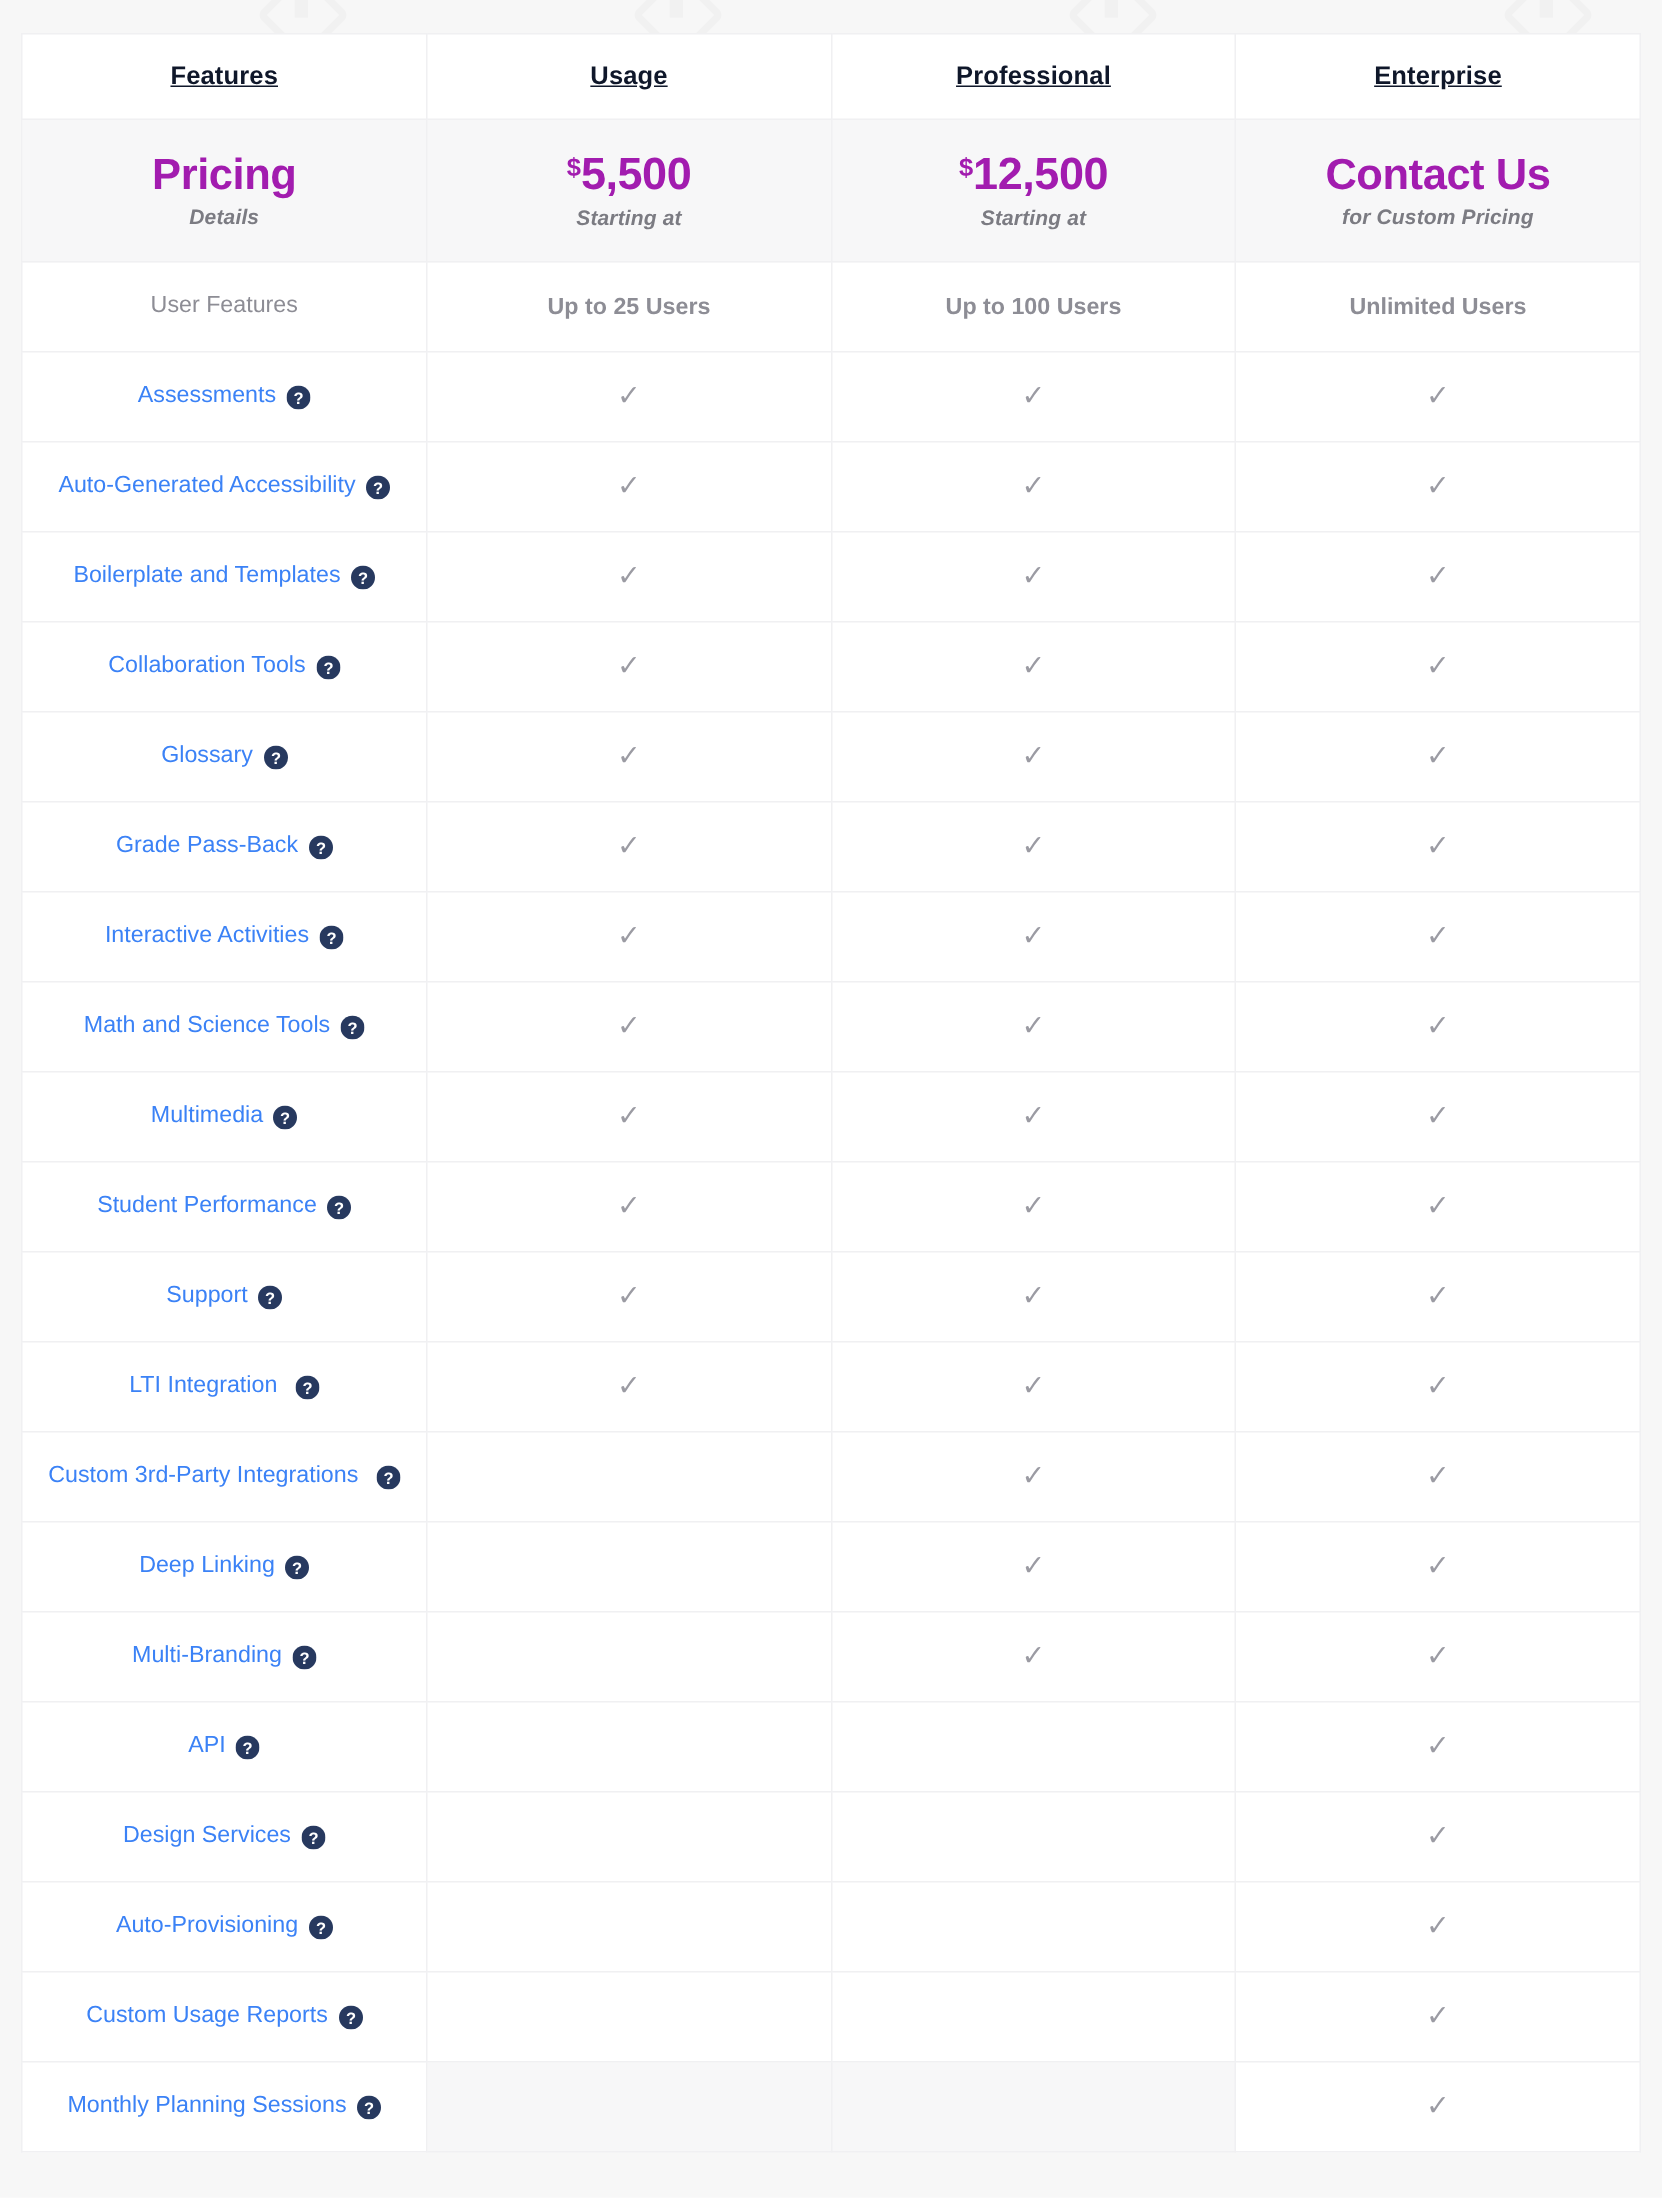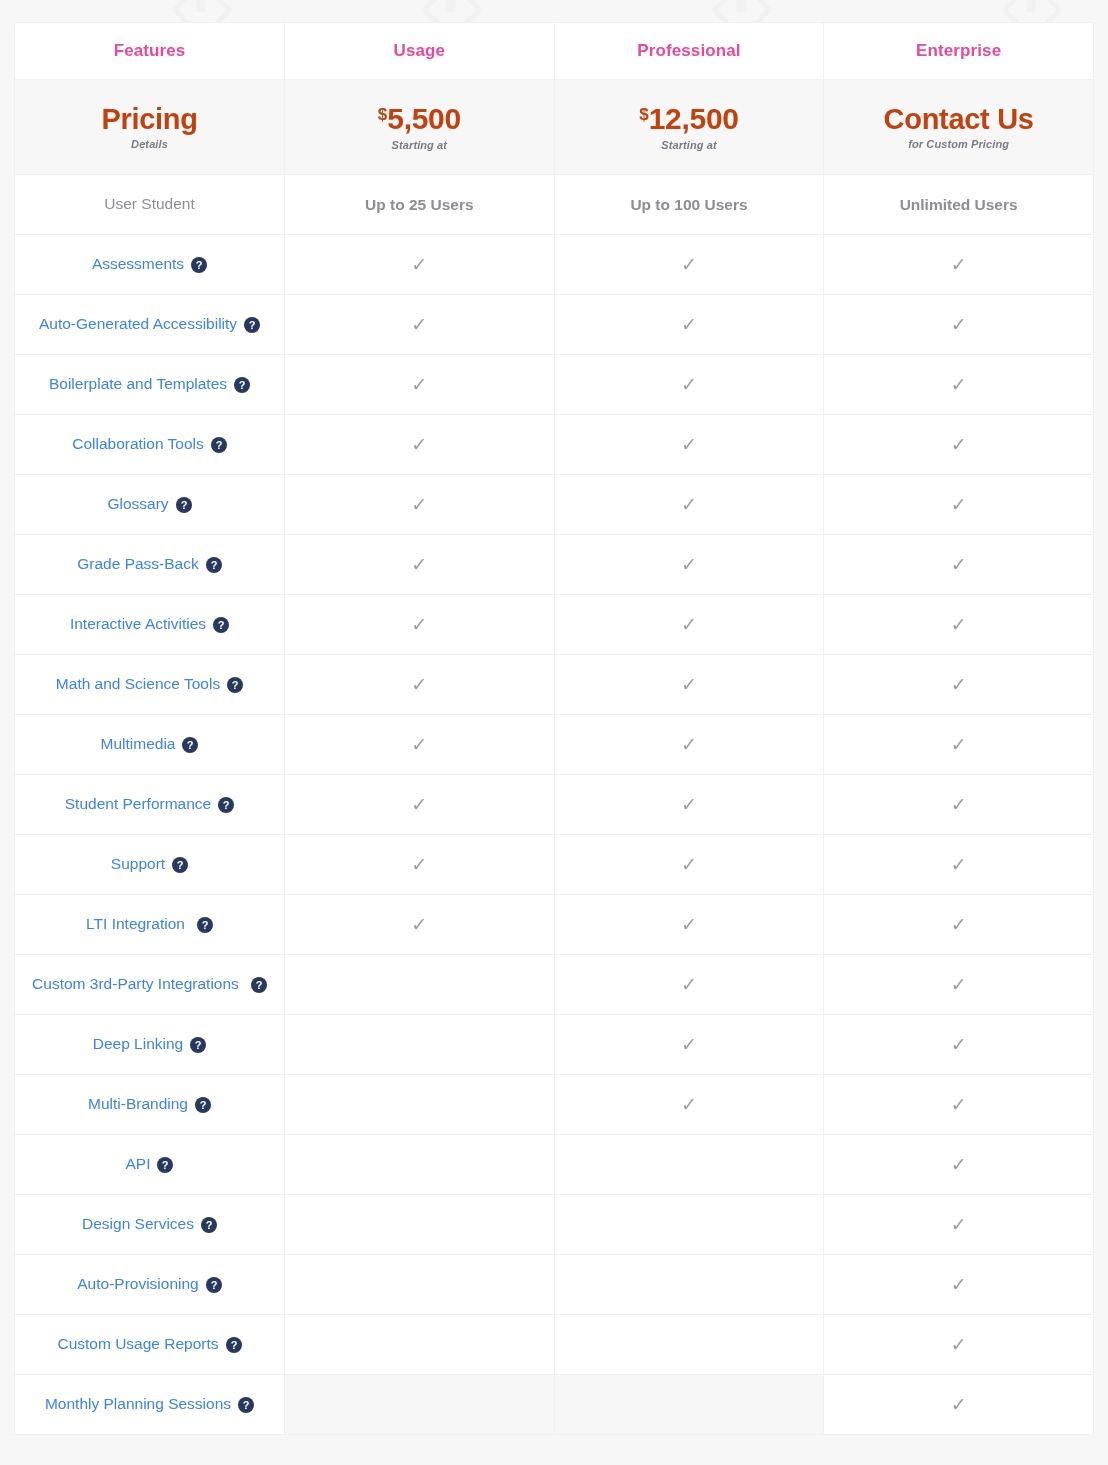--- a/index.html
+++ b/index.html
@@ -75,48 +75,49 @@
     text-align: center;
     vertical-align: middle;
     background: #ffffff;
   }
 
   
   tr.head-row th {
     height: 56px;
     font-size: 17px;
     font-weight: bold;
-    color: #ec4899;
+    color: #0f172a;
     letter-spacing: 0.1px;
+    text-decoration: underline;
   }
 
   
   tr.pricing-row td {
     height: 78px;
     background: #f7f7f8;
     padding: 8px 6px;
   }
   .price-main {
-    color: #c2410c;
+    color: #a21caf;
     font-size: 30px;
     font-weight: bold;
     line-height: 1.05;
     letter-spacing: -0.3px;
     white-space: nowrap;
   }
   .price-main.label-style { font-size: 29px; }
   .price-main .cur {
     font-size: 17px;
     vertical-align: 9px;
     font-weight: bold;
     letter-spacing: 0;
   }
   .price-sub {
     color: #7b7b82;
-    font-size: 11px;
+    font-size: 14px;
     font-style: italic;
     font-weight: bold;
     margin-top: 4px;
     letter-spacing: 0.1px;
   }
 
   
   tr.feat-row td { height: 59px; }
   tr.feat-row td.cell-shaded { background: #f7f7f8; }
 
@@ -198,21 +199,21 @@
             <div class="price-main"><span class="cur">$</span><span>12,500</span></div>
             <div class="price-sub">Starting at</div>
           </td>
           <td>
             <div class="price-main label-style">Contact Us</div>
             <div class="price-sub">for Custom Pricing</div>
           </td>
         </tr>
       <tr class="feat-row">
             <td><span class="feat-label plain">
-                <span>User Student</span>
+                <span>User Features</span>
               </span></td>
             <td><span class="plan-text">Up to 25 Users</span></td>
             <td><span class="plan-text">Up to 100 Users</span></td>
             <td><span class="plan-text">Unlimited Users</span></td>
           </tr>
           <tr class="feat-row">
             <td><span class="feat-label">
                 <span>Assessments</span>
                 <span class="help-icon">
                   <svg viewBox="0 0 16 16" width="16" height="16" aria-hidden="true">

